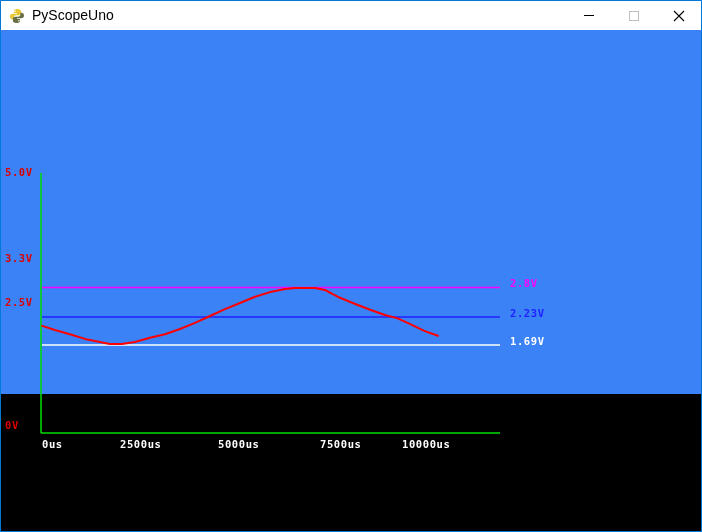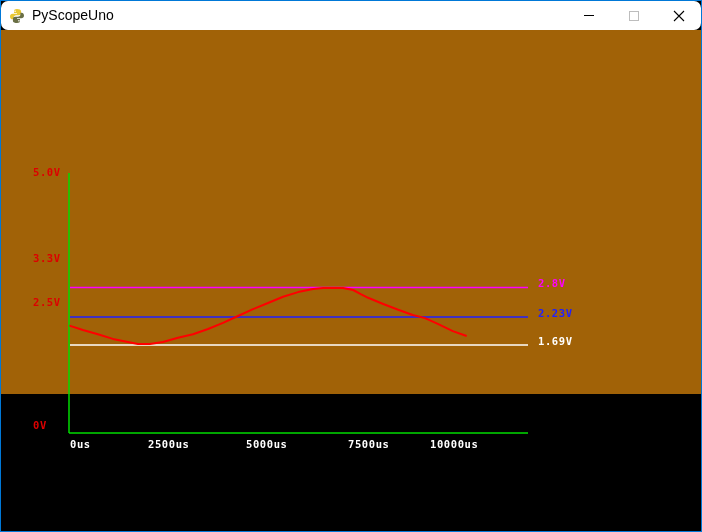--- a/index.html
+++ b/index.html
@@ -15,21 +15,20 @@
     overflow: hidden;
   }
 
   
   .titlebar {
     height: 29px;
     background: #ffffff;
     display: flex;
     align-items: center;
     position: relative;
-    border-radius: 7px;
   }
   .app-icon {
     width: 16px;
     height: 16px;
     margin-left: 8px;
     margin-right: 7px;
     display: inline-block;
     flex: 0 0 auto;
   }
   .title {
@@ -62,23 +61,22 @@
     width: 10px;
     height: 10px;
     border: 1px solid #bdbdbd; 
     display: block;
   }
 
   
   .canvas {
     width: 700px;
     height: 364px;
-    background: #a16207;
+    background: #3b82f6;
     position: relative;
-    padding-left: 28px;
   }
   svg.plot { display: block; }
   .plot-label {
     font-family: "DejaVu Sans Mono", monospace;
     font-size: 10.5px;
     font-weight: bold;
     letter-spacing: 0.6px;
   }
 </style>
 </head>

